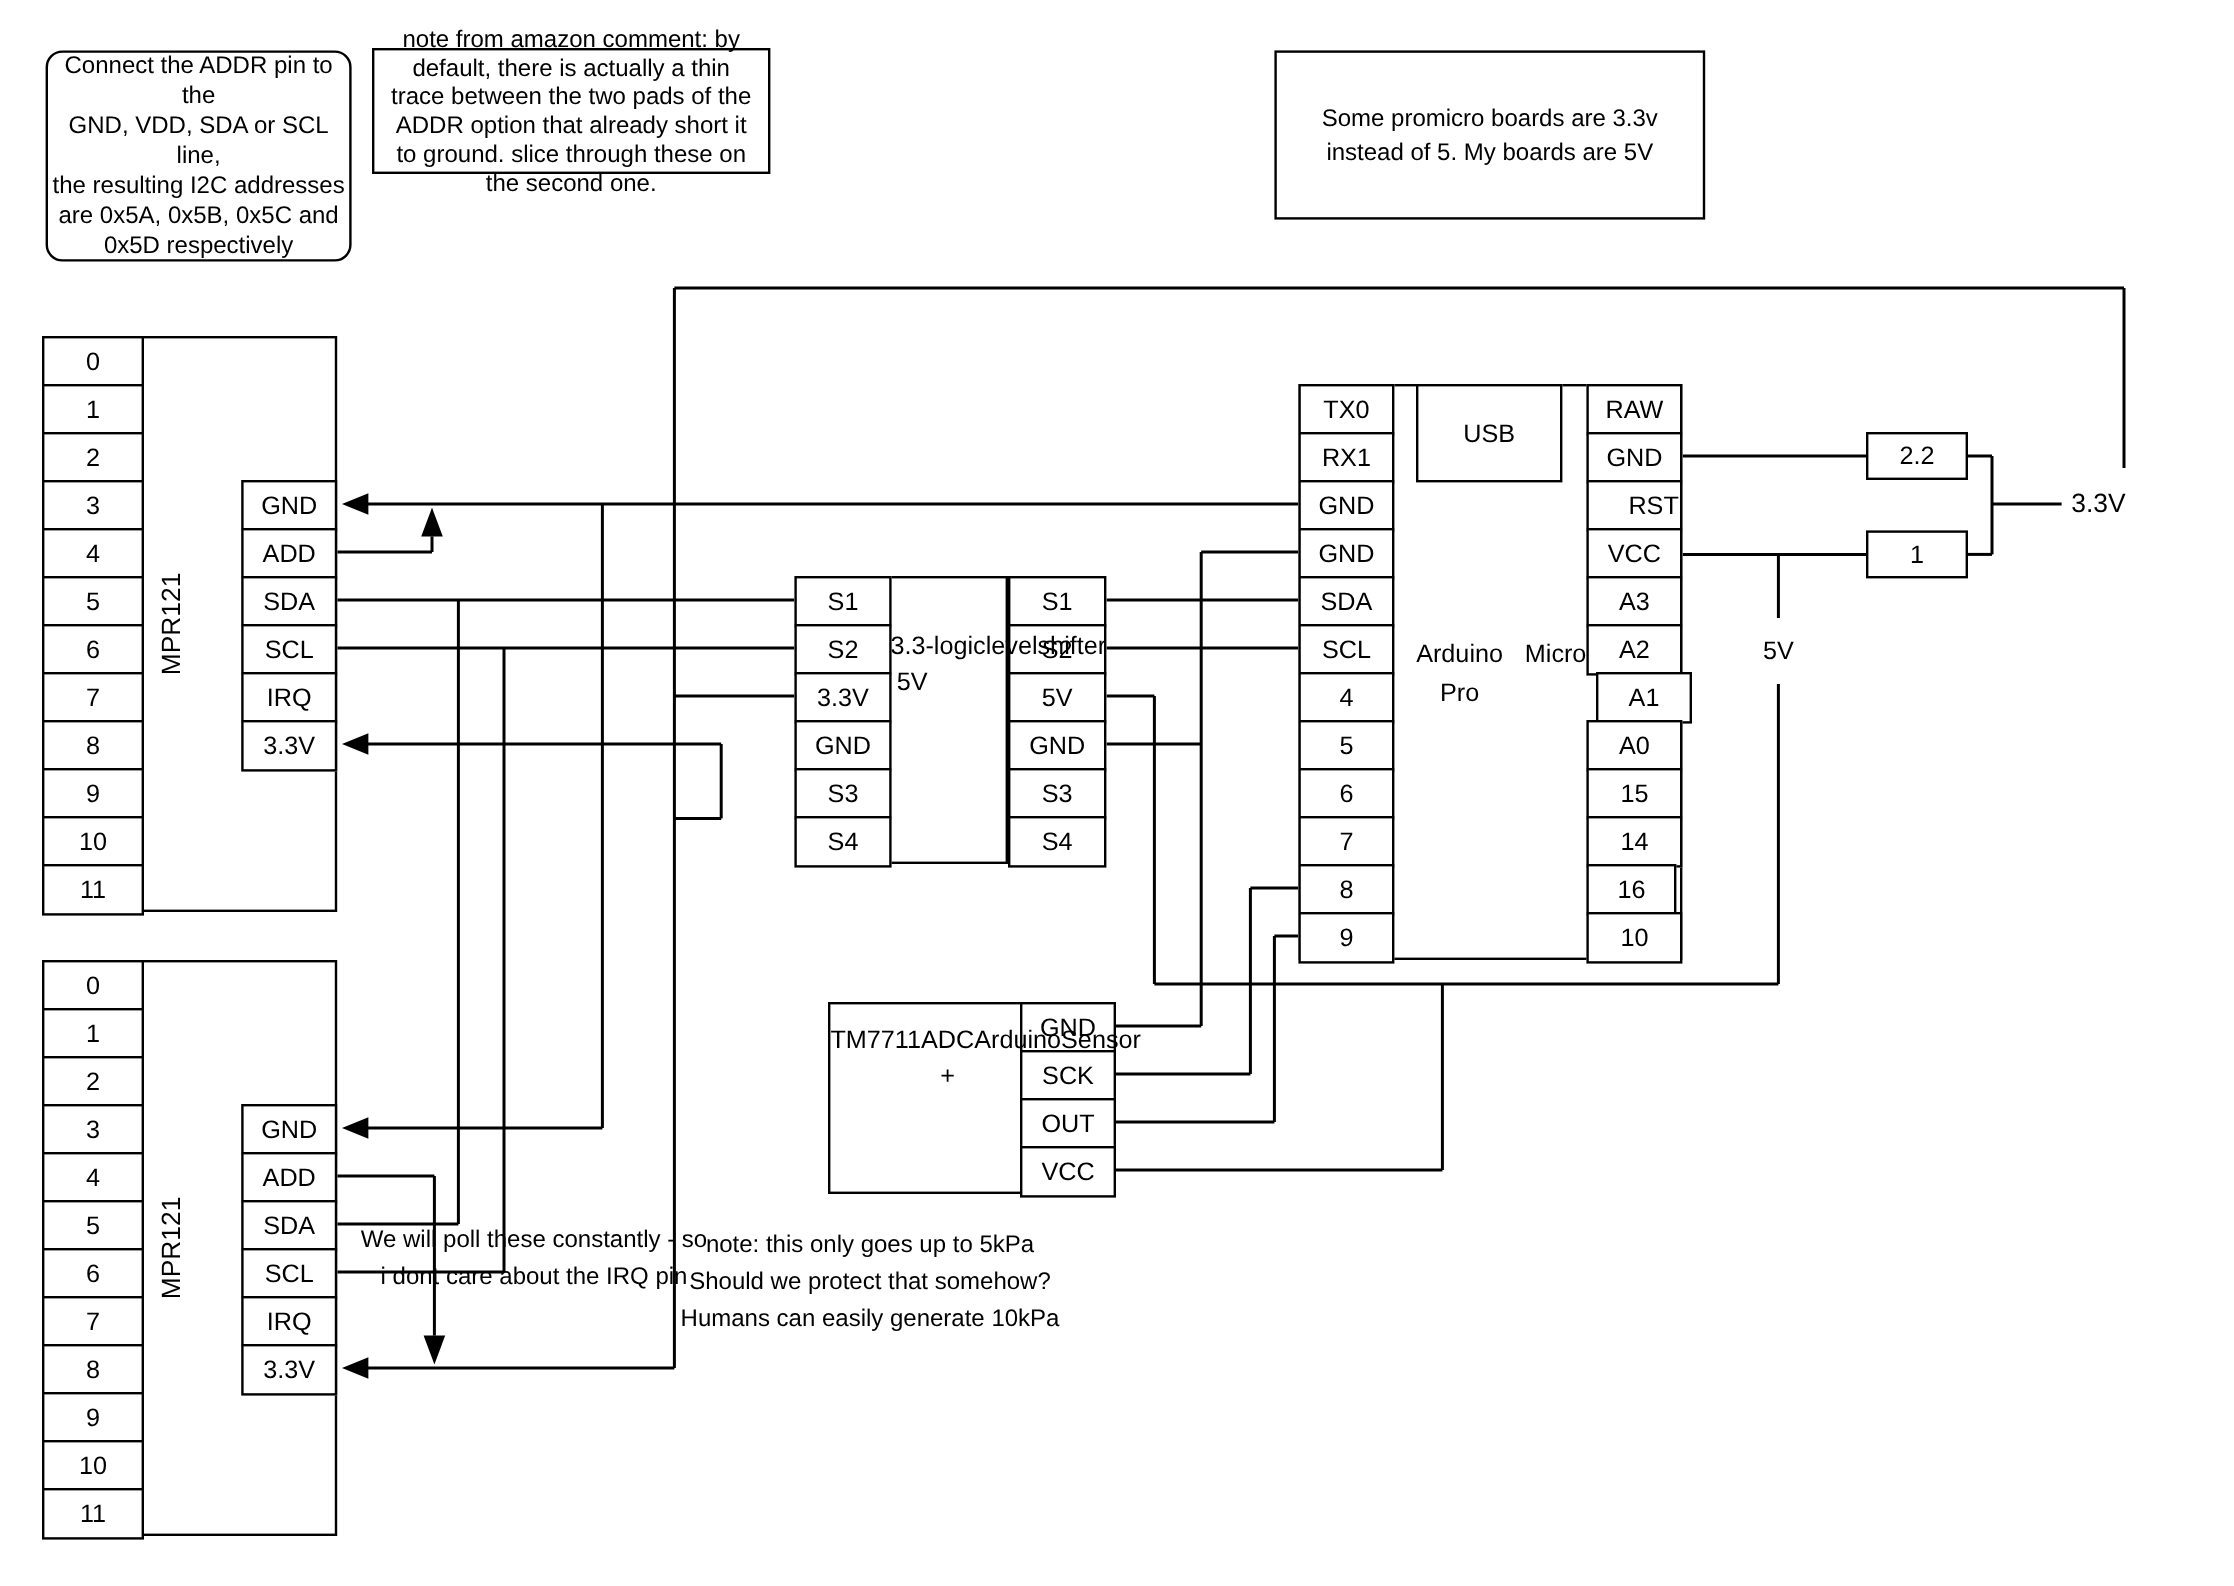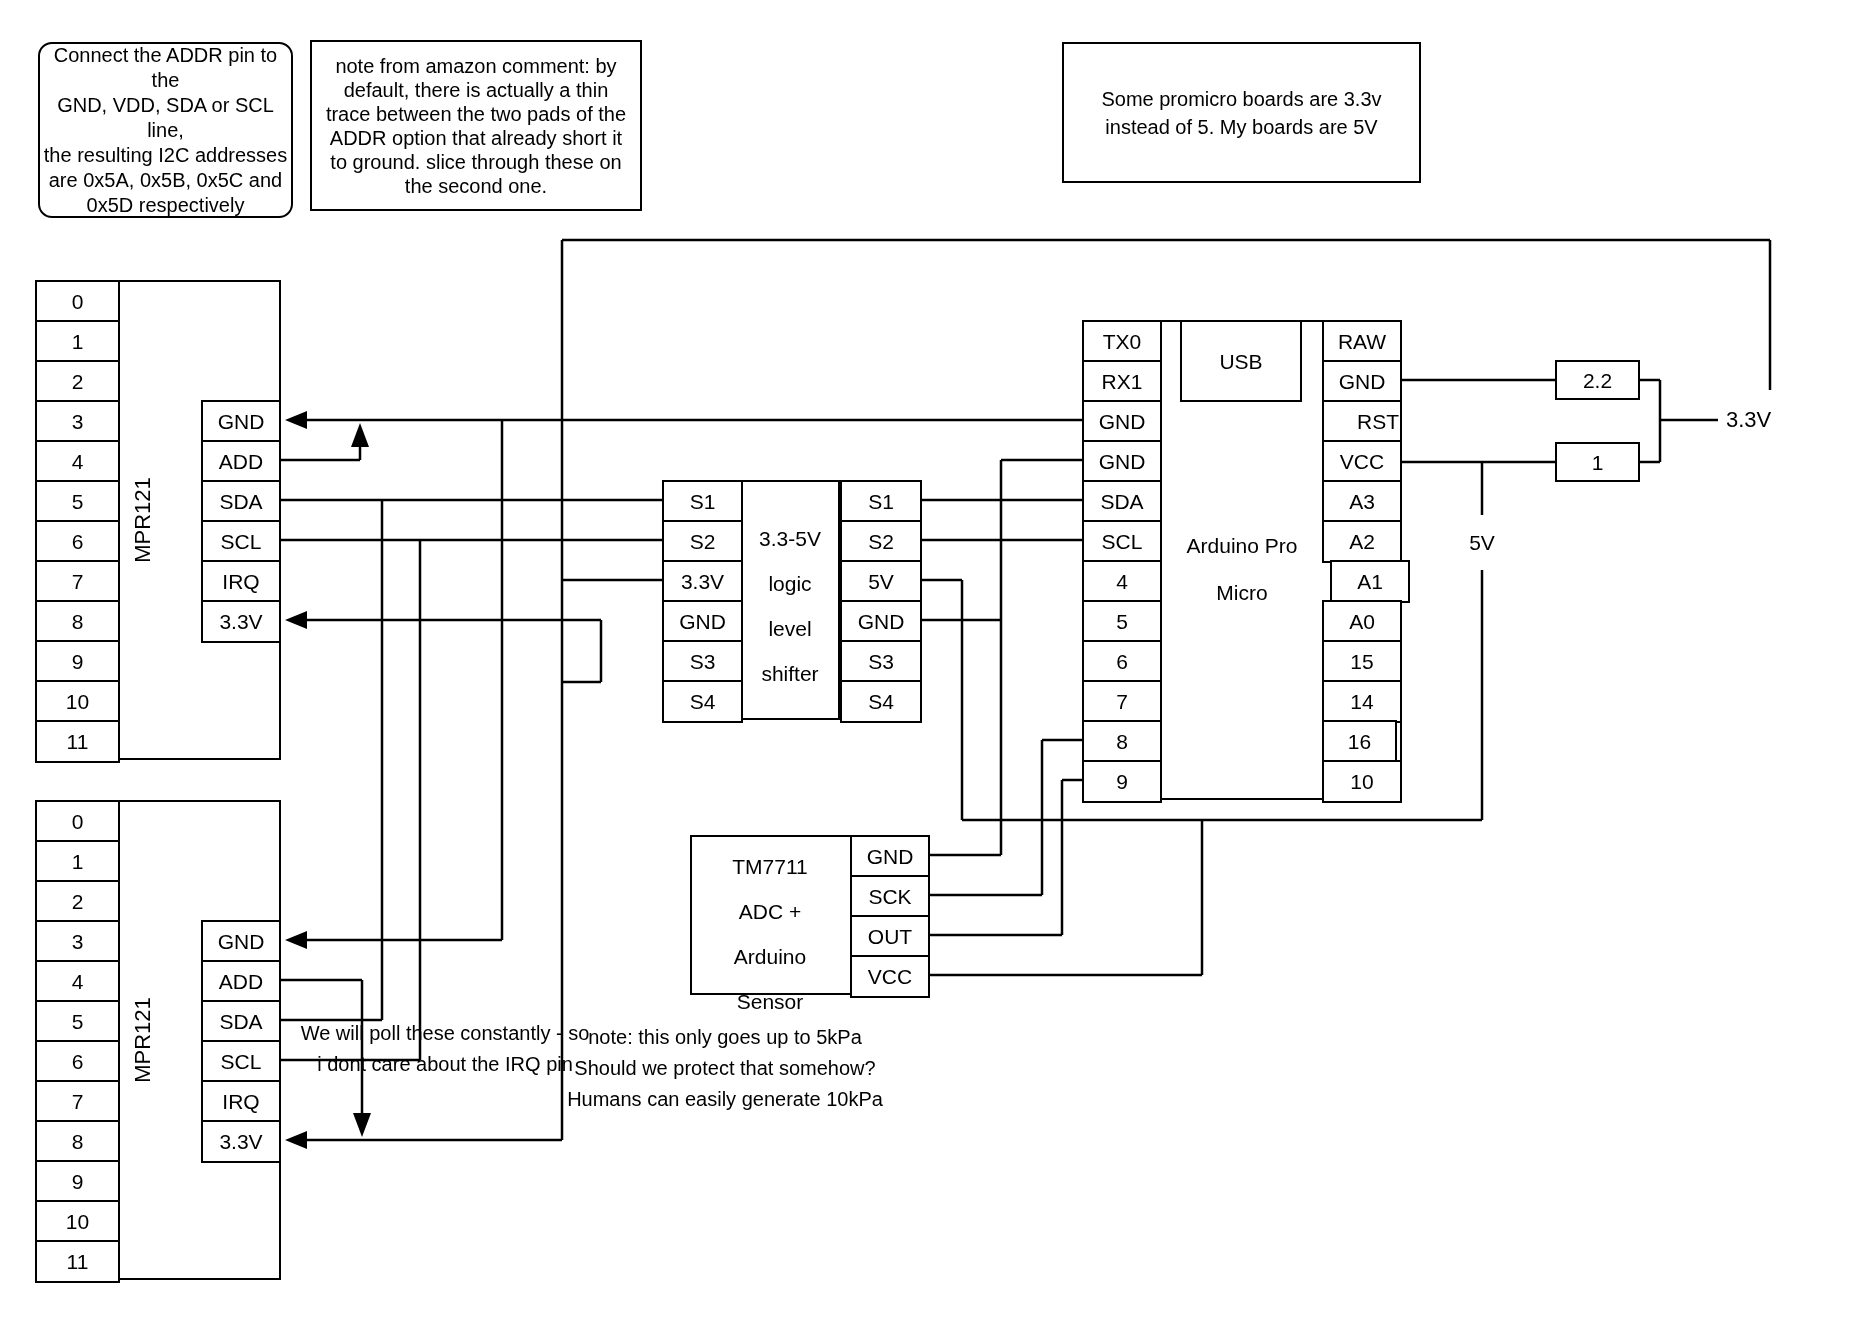--- a/index.html
+++ b/index.html
@@ -7,22 +7,22 @@
           font-family:"Liberation Sans",sans-serif;color:#000;overflow:hidden;}
   svg.wires{position:absolute;left:0;top:0;z-index:1;}
   .body,.cell,.notebox{position:absolute;box-sizing:border-box;border:2.5px solid #000;background:#fff;z-index:2;}
   .cell{display:flex;align-items:center;justify-content:center;font-size:21px;line-height:1;}
   .notebox{display:flex;flex-direction:column;align-items:center;justify-content:center;
            font-size:20px;line-height:25px;text-align:center;z-index:3;}
   .freetext{position:absolute;z-index:3;font-size:20px;line-height:31px;text-align:center;}
   .lbl{position:absolute;z-index:3;font-size:21px;line-height:31px;text-align:center;}
   .vlabel{position:absolute;z-index:3;font-size:22px;white-space:nowrap;
           display:flex;align-items:center;justify-content:center;transform:rotate(-90deg);}
-  .clabel{position:absolute;z-index:3;display:flex;flex-direction:column;
-          align-items:center;justify-content:flex-start;font-size:21px;line-height:30px;text-align:center;gap:15px;}
+  .clabel{position:absolute;z-index:3;display:flex;flex-direction:row;
+          align-items:flex-start;justify-content:flex-start;font-size:21px;line-height:30px;text-align:center;}
 </style>
 </head>
 <body>
 
 <div class="canvas">
 
   <svg class="wires" width="1862" height="1322" viewBox="0 0 1862 1322" stroke="#000000" stroke-width="2.5" fill="none">
 
     <line x1="562" y1="240" x2="1770" y2="240"></line>
     <line x1="1770" y1="240" x2="1770" y2="390"></line>
@@ -90,21 +90,21 @@
   </svg>
 
   <div class="notebox" style="left:38px;top:42px;width:255px;height:176px;border-radius:14px;">
     <div>Connect the ADDR pin to the</div>
     <div>GND, VDD, SDA or SCL line,</div>
     <div>the resulting I2C addresses</div>
     <div>are 0x5A, 0x5B, 0x5C and</div>
     <div>0x5D respectively</div>
   </div>
 
-  <div class="notebox" style="left:310px;top:40px;width:332px;height:171px;line-height:24px;">
+  <div class="notebox" style="left:310px;top:40px;width:332px;height:105px;line-height:24px;">
     <div>note from amazon comment: by</div>
     <div>default, there is actually a thin</div>
     <div>trace between the two pads of the</div>
     <div>ADDR option that already short it</div>
     <div>to ground. slice through these on</div>
     <div>the second one.</div>
   </div>
 
   <div class="notebox" style="left:1062px;top:42px;width:359px;height:141px;line-height:28px;">
     <div>Some promicro boards are 3.3v</div>

